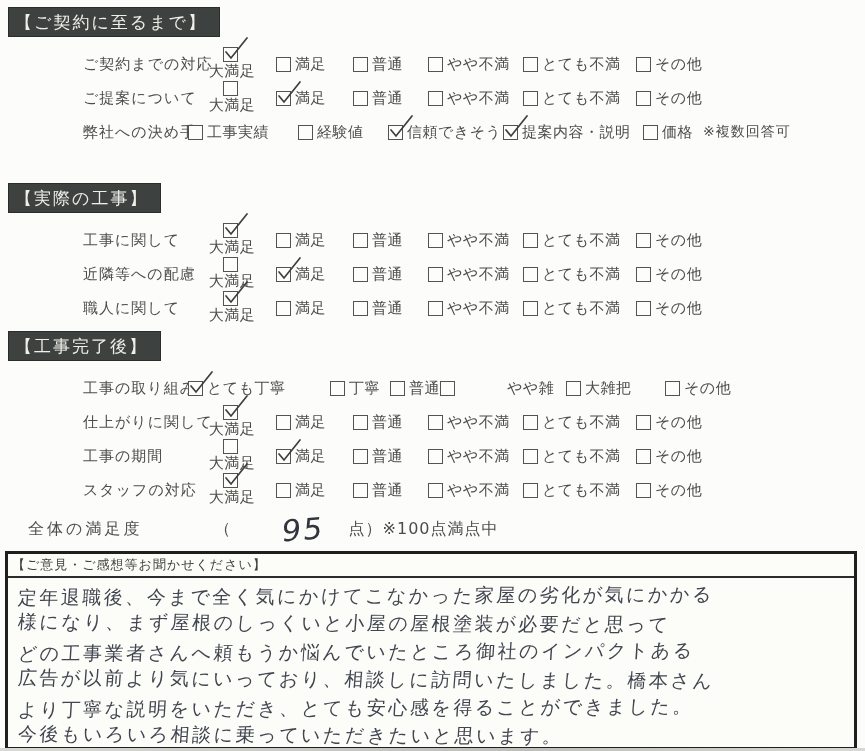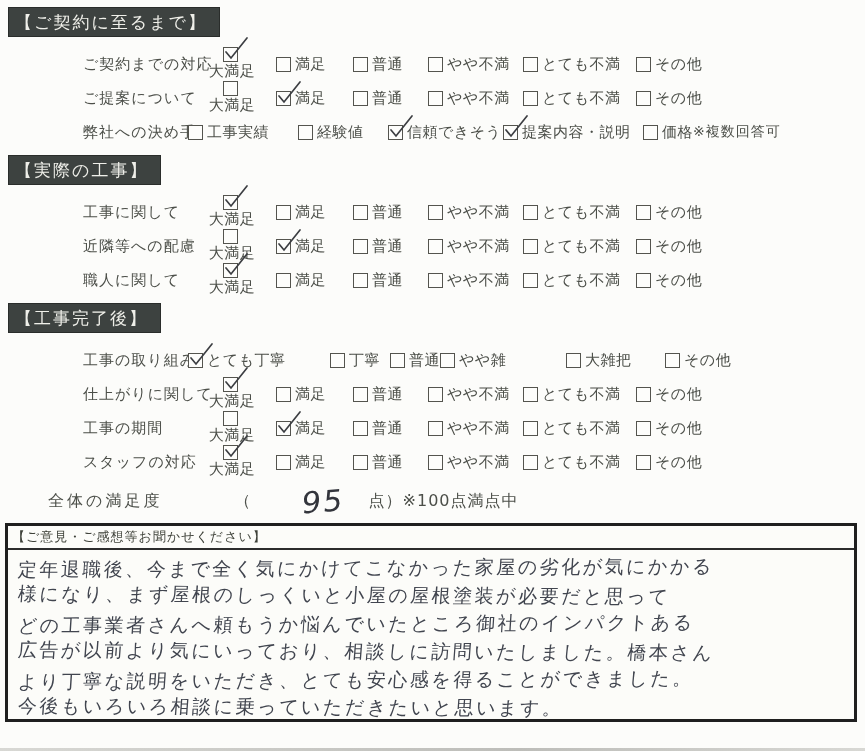--- a/index.html
+++ b/index.html
@@ -51,30 +51,30 @@
   .row-rating .opt:nth-child(6){width:113px;}
   
   .row-decision .opt:nth-child(2){width:110px;}
   .row-decision .opt:nth-child(3){width:90px;}
   .row-decision .opt:nth-child(4){width:115px;}
   .row-decision .opt:nth-child(5){width:140px;}
   
   .row-craft .opt:nth-child(2){width:142px;}
   .row-craft .opt:nth-child(3){width:60px;text-align:right;}
   .row-craft .opt:nth-child(4){width:50px;}
-  .row-craft .opt:nth-child(5){width:91px;}
+  .row-craft .opt:nth-child(5){width:91px;gap:48px;}
   .row-craft .opt:nth-child(6){width:99px;margin-left:35px;}
   
   .row-other .opt:nth-child(2){width:416px;}
   .tail{letter-spacing:1px;}
-  .note{font-size:14px;letter-spacing:1px;}
+  .note{margin-left:10px;font-size:14px;letter-spacing:1px;}
   
   .overall{
     display:flex;align-items:center;
-    margin:4px 0 0 40px;
+    margin:4px 0 0 20px;
     height:32px;
     font-size:16px;
     color:#4c4f49;
   }
   .overall .o-label{letter-spacing:3px;}
   .overall .o-paren{margin-left:72px;}
   .overall .o-score{
     margin-left:52px;
     font-size:30px;
     color:#33353c;
@@ -211,21 +211,21 @@
             <span class="opt-t">提案内容・説明</span>
           </span>
           <span class="opt">
             <span class="cb"></span>
             <span class="opt-t">価格</span>
           </span>
           <span class="note">※複数回答可</span>
         </div>
       </div>
       <div class="section">
-        <div class="sec-header-wrap"><div class="sec-header" style="background: rgb(61, 66, 64); color: rgb(239, 239, 233);">【実際の工事】</div></div>
+        <div class="sec-header-wrap"><div class="sec-header" style="background: rgb(61, 66, 64); color: rgb(239, 239, 233); margin-top: 28px;">【実際の工事】</div></div>
         <div class="row row-rating">
           <span class="row-label">工事に関して</span>
           <span class="opt">
             <span class="cb">
               <svg viewBox="0 0 27 25">
                 <path d="M4 15 L9 21 L25 1" fill="none" stroke="#3c3e42" stroke-width="1.7" stroke-linecap="round"></path>
               </svg>
             </span>
             <span class="opt-t">大満足</span>
           </span>

